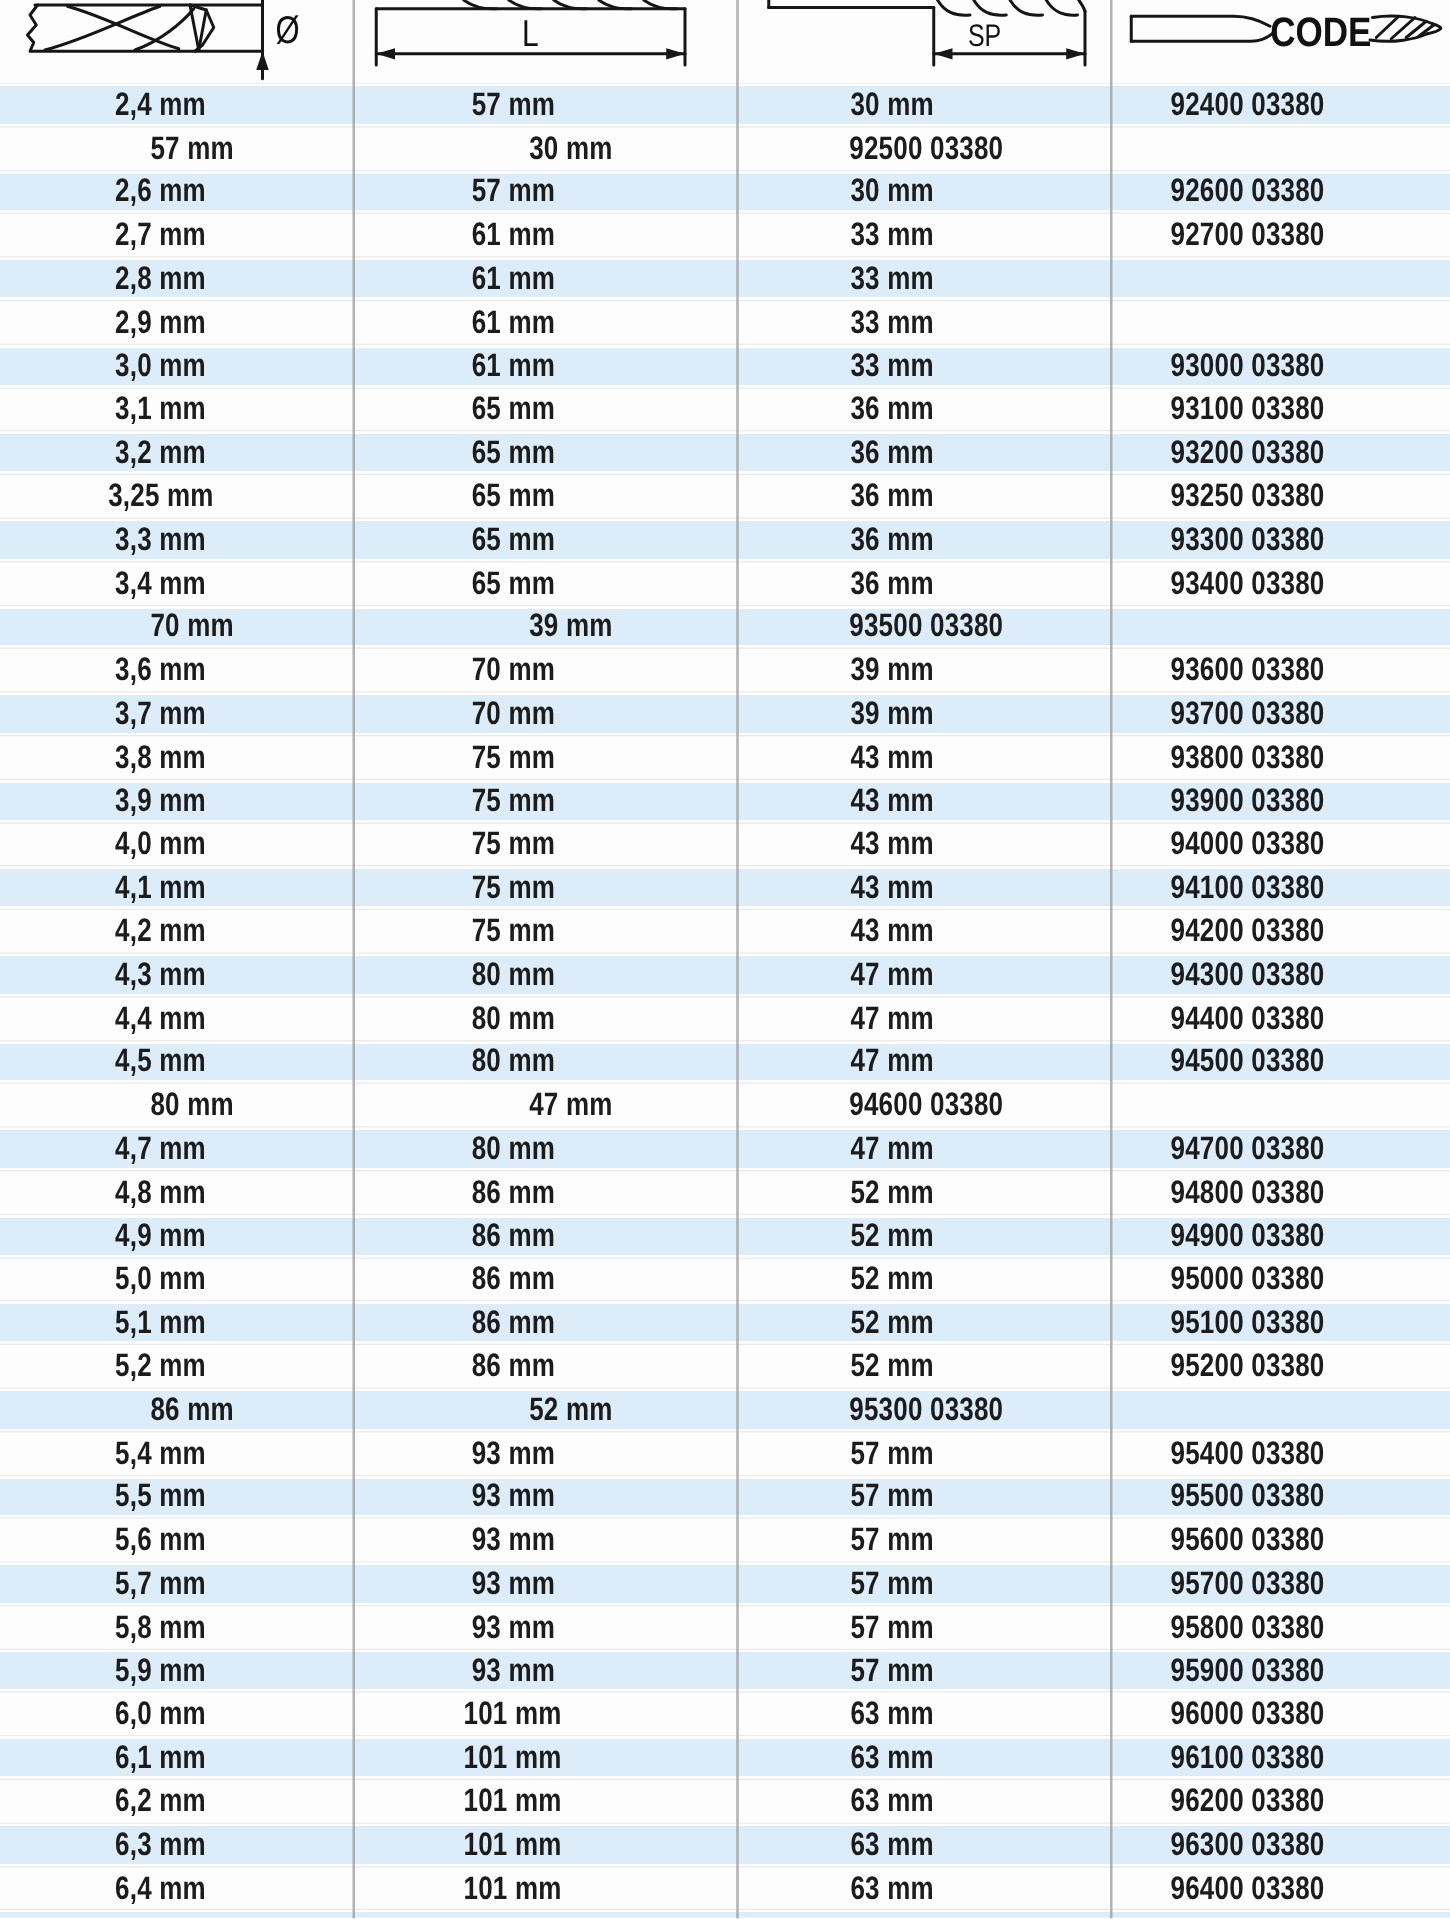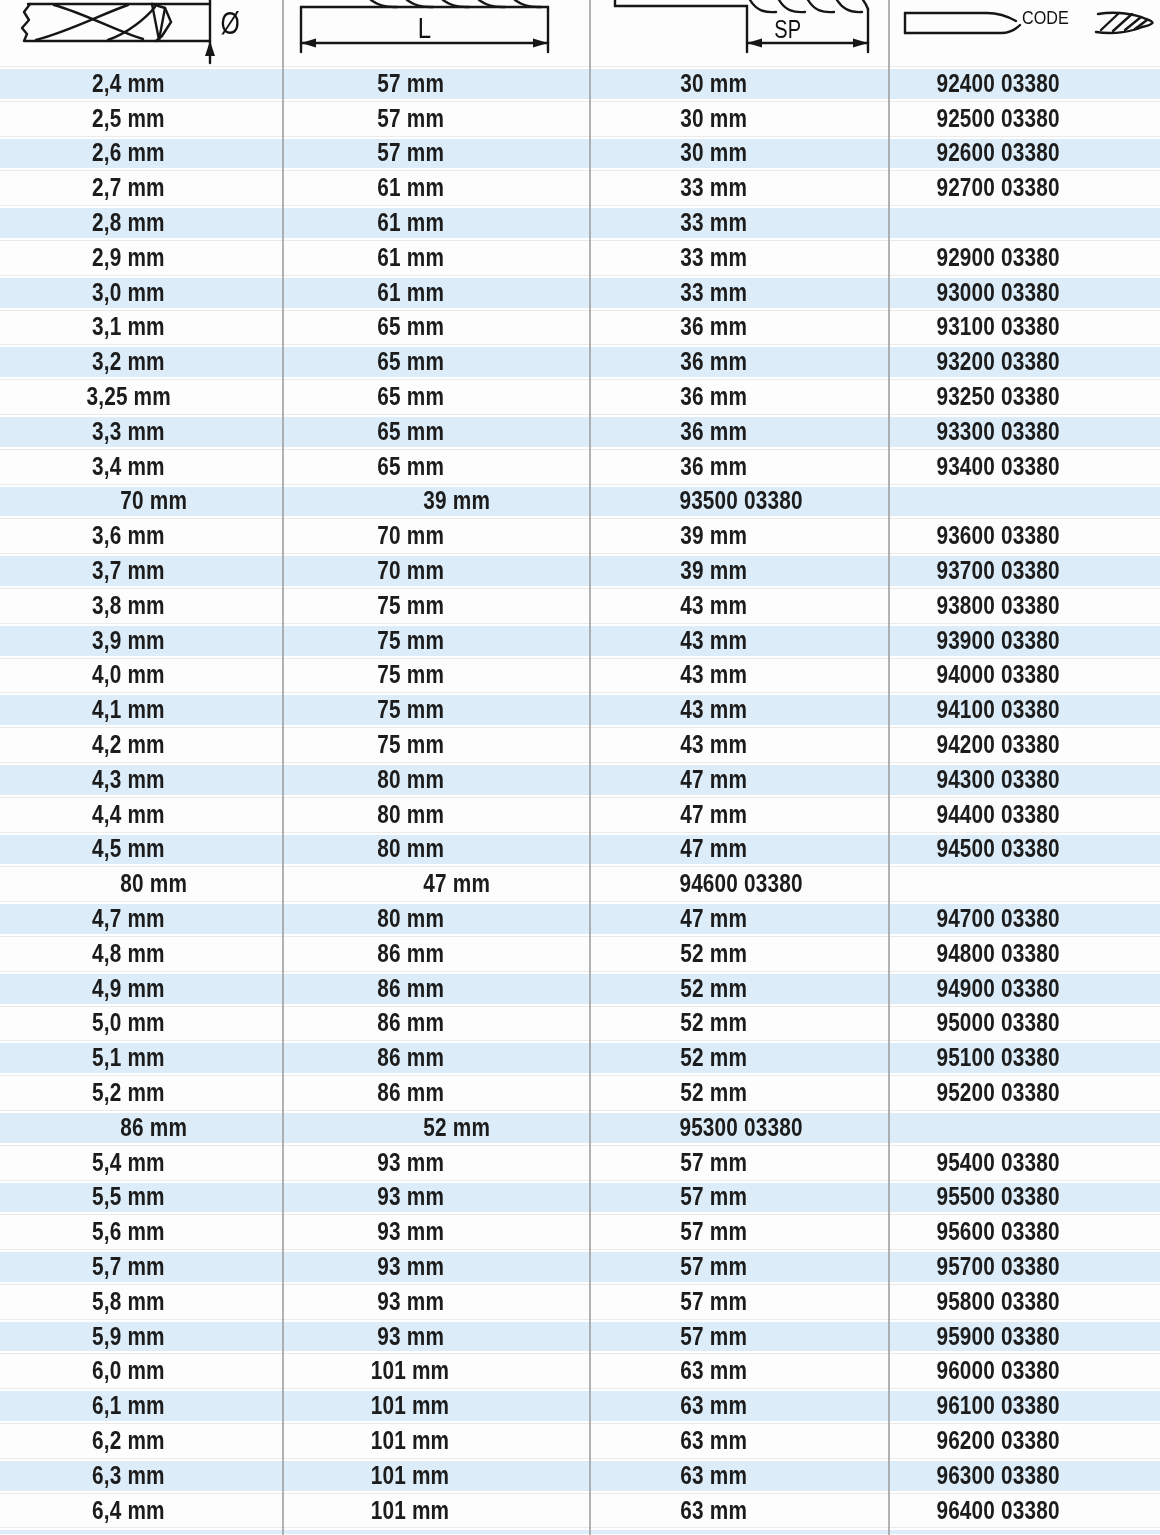--- a/index.html
+++ b/index.html
@@ -40,21 +40,21 @@
   .hcell svg path{fill:none;stroke:#161616;stroke-width:2.4;stroke-linecap:round;stroke-linejoin:round;}
   .hcell svg polygon{fill:#161616;stroke:none;}
   .hlabel{
     position:absolute;color:#111;white-space:nowrap;
     font-weight:400;text-align:center;
   }
   .hlabel .t{display:inline-block;transform:scaleX(0.8);transform-origin:center;}
   .lab-dia{left:212px;top:6px;width:36px;font-size:31px;}
   .lab-len{left:18px;top:11px;width:247px;font-size:30px;}
   .lab-sp {left:137px;top:15px;width:121px;font-size:25px;}
-  .lab-code{left:106px;top:7px;width:100px;font-size:19px;font-weight:400;}
+  .lab-code{left:118px;top:7px;width:100px;font-size:33px;font-weight:700;}
   .lab-code .t{transform:scaleX(0.85);}
 
   
   .tbody{
     position:absolute;top:66px;left:0;width:1160px;z-index:1;
   }
   .row{
     position:relative;
     display:flex;align-items:center;
     height:34.81px;
@@ -175,23 +175,20 @@
           <span class="t">57 mm</span>
         </div>
         <div class="cell c2">
           <span class="t">30 mm</span>
         </div>
         <div class="cell c3">
           <span class="t">92400 03380</span>
         </div>
       </div>
       <div class="row white">
-        <div class="cell c0">
-          <span class="t">2,5 mm</span>
-        </div>
         <div class="cell c1">
           <span class="t">57 mm</span>
         </div>
         <div class="cell c2">
           <span class="t">30 mm</span>
         </div>
         <div class="cell c3">
           <span class="t">92500 03380</span>
         </div>
       </div>
@@ -236,23 +233,20 @@
       </div>
       <div class="row white">
         <div class="cell c0">
           <span class="t">2,9 mm</span>
         </div>
         <div class="cell c1">
           <span class="t">61 mm</span>
         </div>
         <div class="cell c2">
           <span class="t">33 mm</span>
-        </div>
-        <div class="cell c3">
-          <span class="t">92900 03380</span>
         </div>
       </div>
       <div class="row blue">
         <div class="cell c0">
           <span class="t">3,0 mm</span>
         </div>
         <div class="cell c1">
           <span class="t">61 mm</span>
         </div>
         <div class="cell c2">

